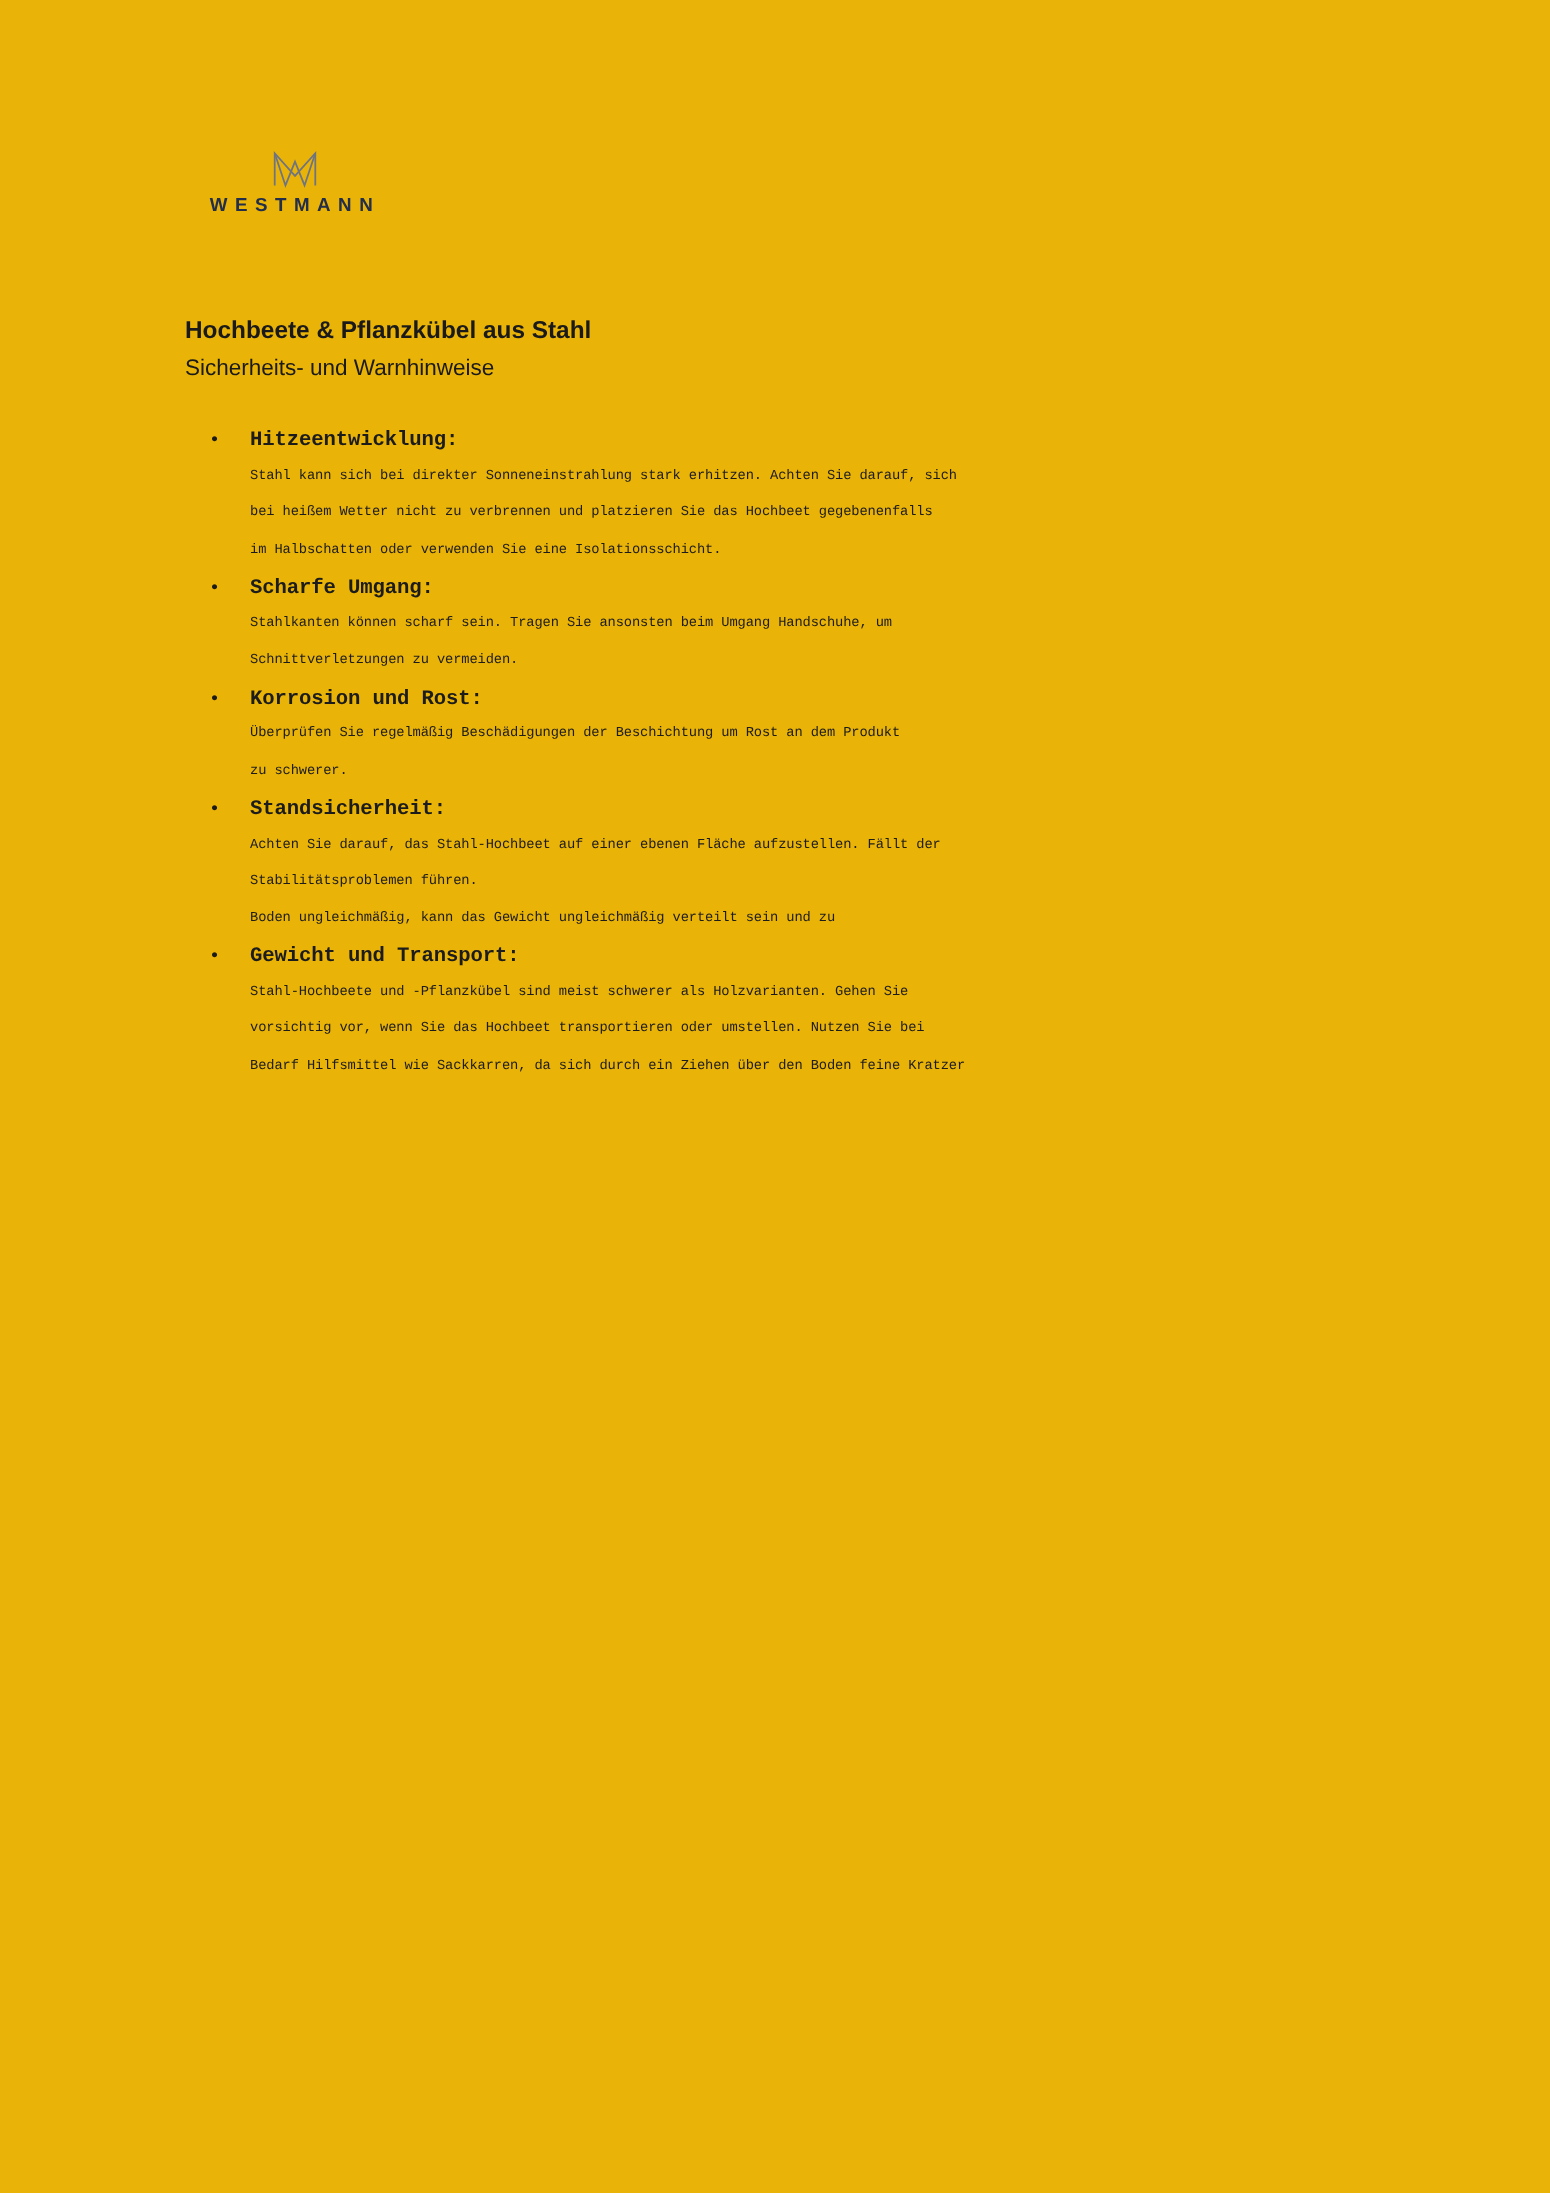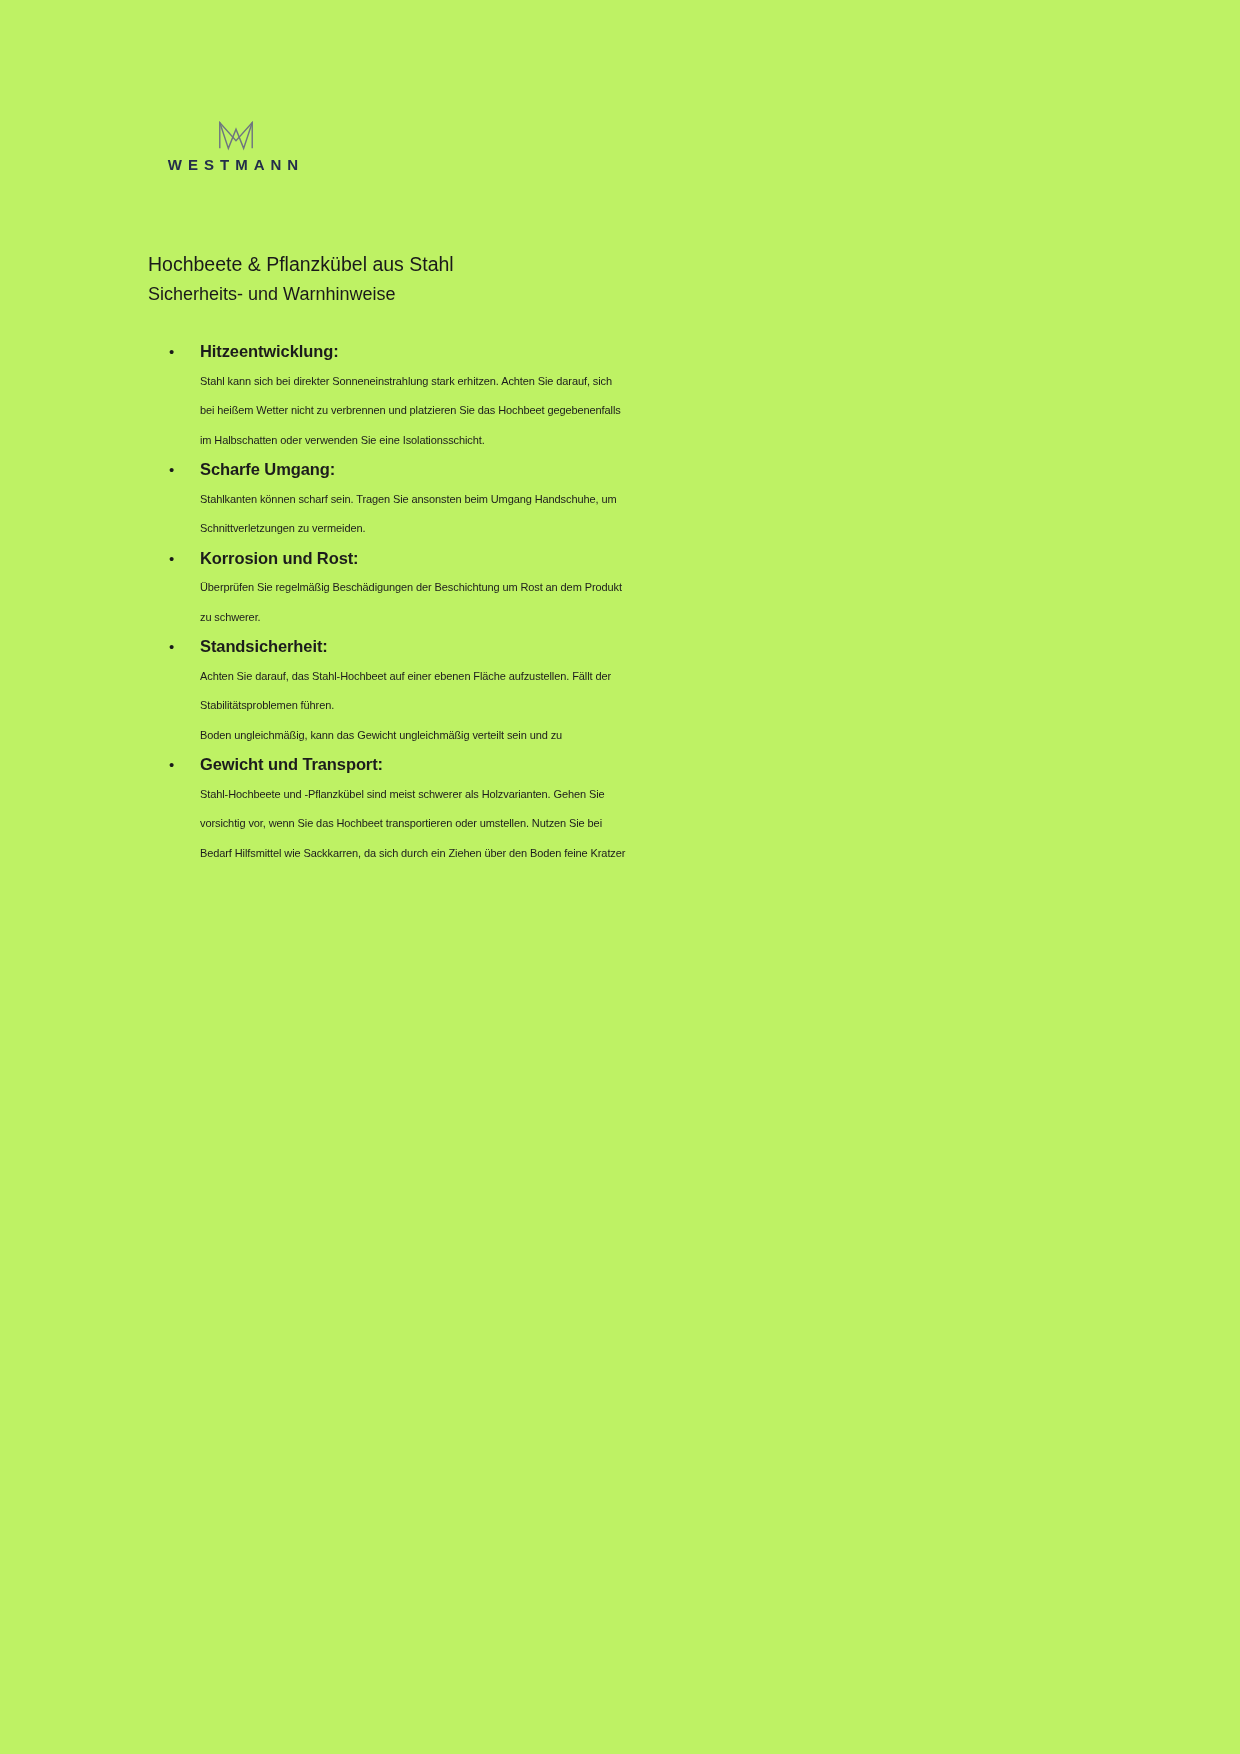--- a/index.html
+++ b/index.html
@@ -3,21 +3,21 @@
 <meta charset="utf-8">
 <style>
   * { margin: 0; padding: 0; box-sizing: border-box; }
   html, body { background: #ffffff; }
   body { font-family: "Liberation Sans", sans-serif; }
 
   .page {
     position: relative;
     width: 1240px;
     height: 1754px;
-    background: #bef264;
+    background: #eab308;
     color: #1c1c1c;
     overflow: hidden;
   }
 
   
   .logo {
     position: absolute;
     top: 118px;
     left: 157px;
     width: 158px;
@@ -40,41 +40,41 @@
 
   
   .doc {
     position: absolute;
     left: 148px;
     top: 249px;
     width: 880px;
   }
   .doc-title {
     font-size: 19.5px;
-    font-weight: 400;
+    font-weight: 700;
     line-height: 30px;
     color: #1a1a1a;
   }
   .doc-subtitle {
     font-size: 18px;
     font-weight: 400;
     line-height: 30px;
     color: #1a1a1a;
   }
 
   .warn-list { margin-top: 28px; }
   .warn-item { display: flex; }
   .bullet {
     flex: 0 0 52px;
     padding-left: 21px;
     font-size: 15px;
     line-height: 29.5px;
     color: #1a1a1a;
   }
-  .item-content { flex: 1 1 auto; min-width: 0; }
+  .item-content { flex: 1 1 auto; min-width: 0; font-family: Liberation Mono, monospace; }
   .item-title {
     font-size: 16.5px;
     font-weight: 700;
     line-height: 29.5px;
     letter-spacing: -0.1px;
   }
   .body-line {
     font-size: 11px;
     font-weight: 400;
     line-height: 29.5px;

